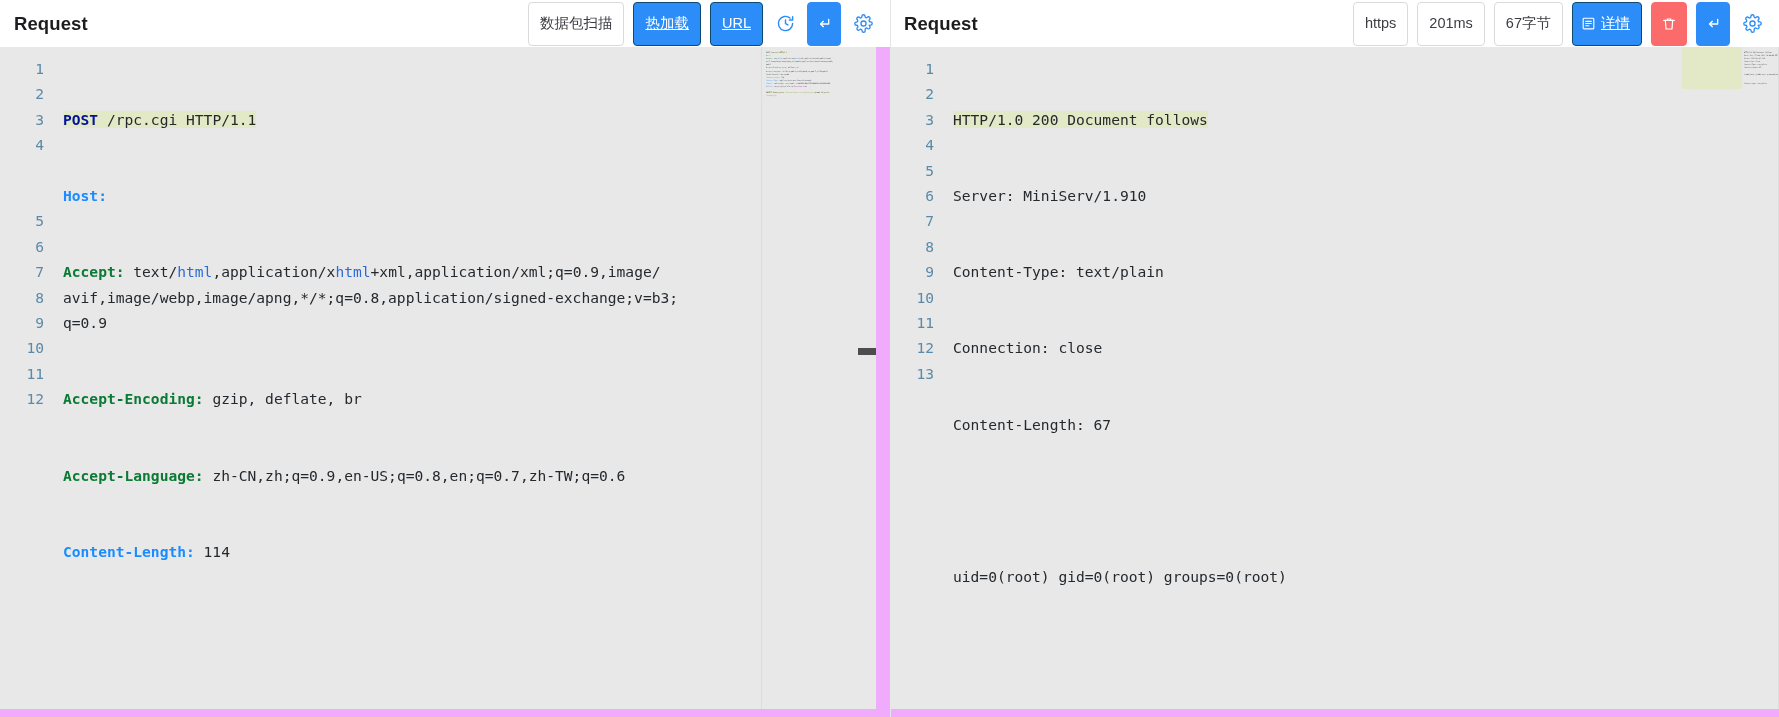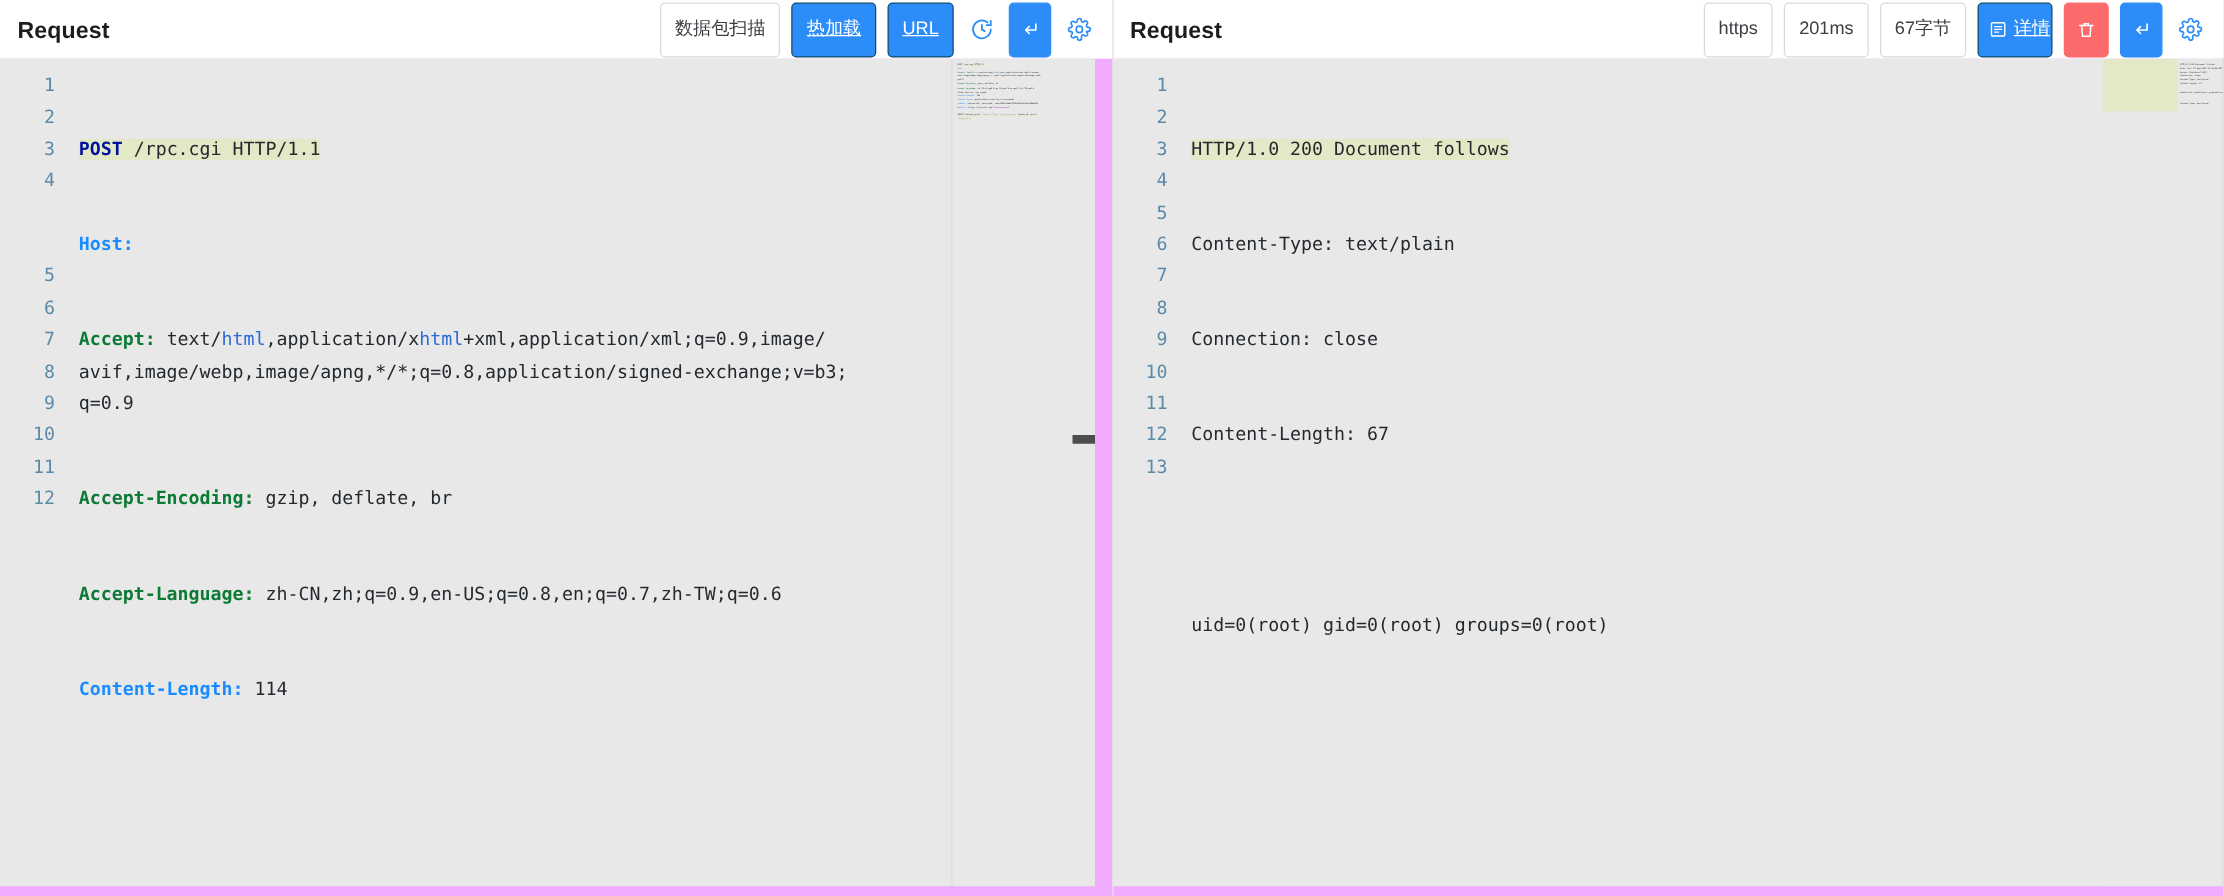--- a/index.html
+++ b/index.html
@@ -88,21 +88,21 @@
     padding: 0 9px;
   }
   .btn-icon-primary {
     background: #2c8cf8;
     border: 1px solid #2c8cf8;
     color: #ffffff;
     padding: 0 8px;
     min-width: 30px;
   }
   .btn-detail {
-    padding: 0 1px 0 8px;
+    padding: 0 11px 0 8px;
     gap: 5px;
   }
   .icon-plain {
     width: 26px; height: 28px;
     display: inline-flex;
     align-items: center;
     justify-content: center;
     cursor: pointer;
     color: #2c8cf8;
   }
@@ -387,20 +387,21 @@
           <div class="ln">8</div>
           <div class="ln">9</div>
           <div class="ln">10</div>
           <div class="ln">11</div>
           <div class="ln">12</div>
           <div class="ln">13</div>
         </div>
 
         <div class="code-body">
           <div class="code-line"><span class="hl-wrap">HTTP/1.0 200 Document follows</span></div>
+          <div class="code-line">Server: MiniServ/1.910</div>
           <div class="code-line">Content-Type: text/plain</div>
           <div class="code-line">Connection: close</div>
           <div class="code-line">Content-Length: 67</div>
           <div class="code-line">&nbsp;</div>
           <div class="code-line">uid=0(root) gid=0(root) groups=0(root)</div>
           
           
           
           
           

